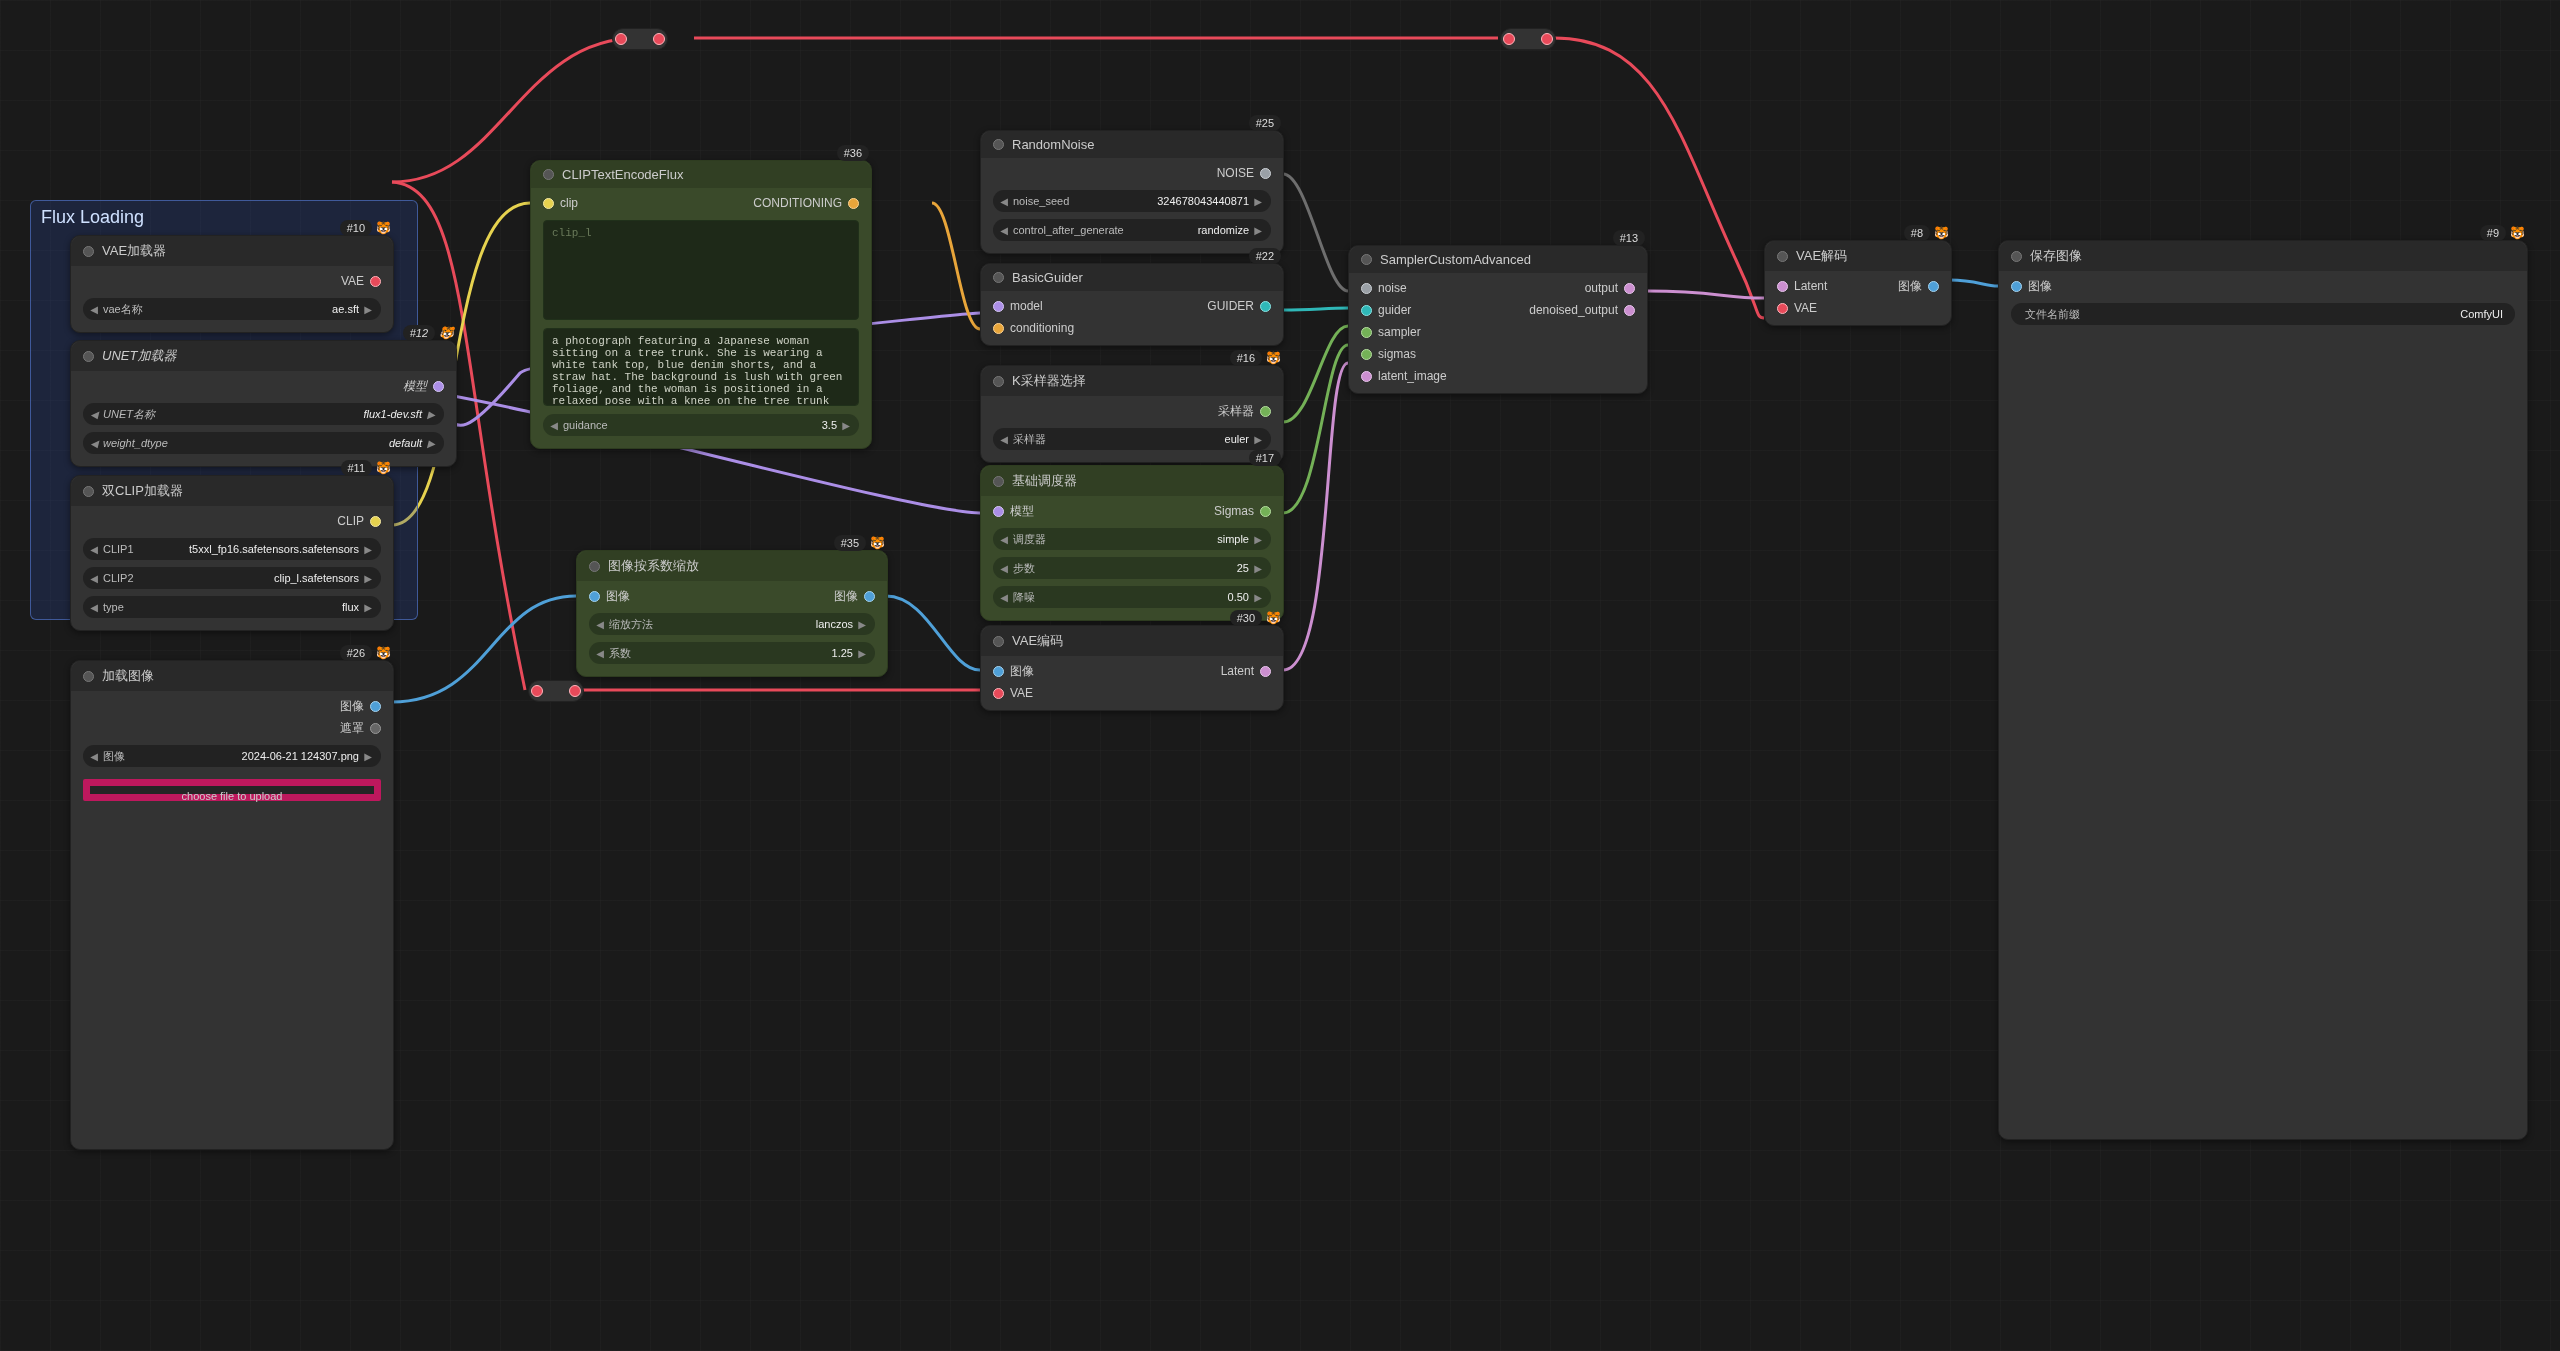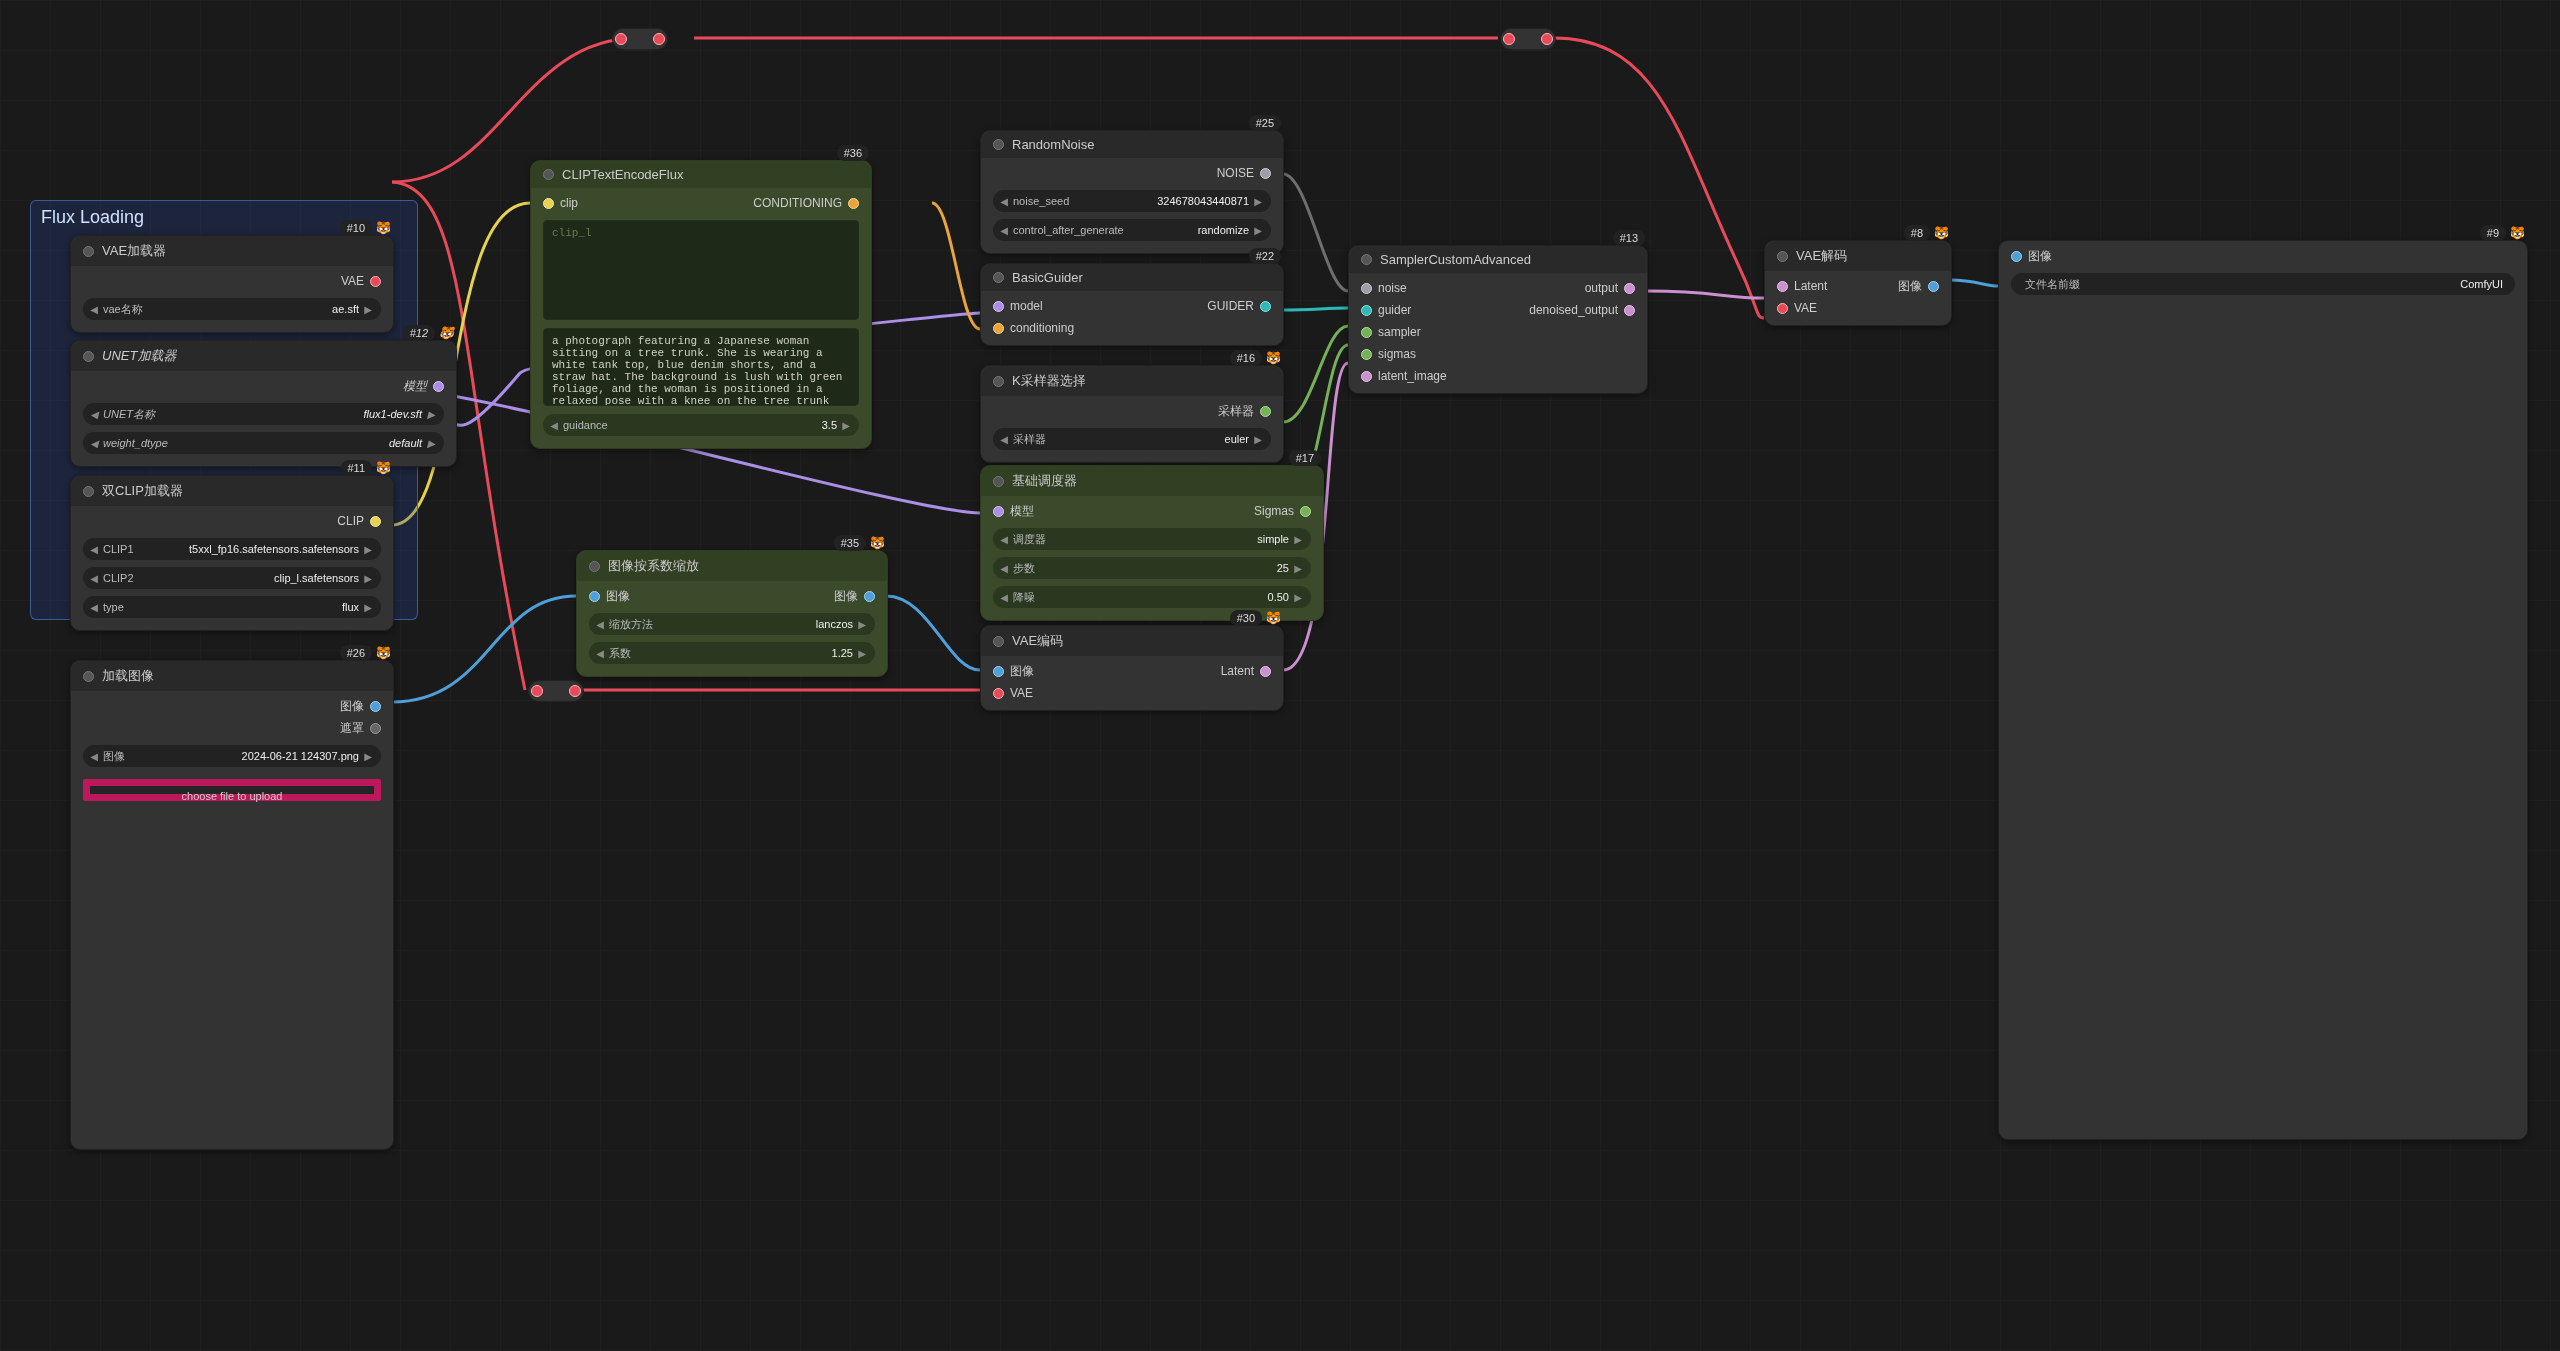--- a/index.html
+++ b/index.html
@@ -466,21 +466,21 @@
   <div class="widgets">
     <div class="widget">
           <span class="arrow">◀</span>
           <span class="wname">采样器</span>
           <span class="wval">euler</span>
           <span class="arrow">▶</span>
         </div>
   </div>
 </div>
 
-<div class="node green" style="left:980px; top:465px; width:344px;">
+<div class="node green" style="left:980px; top:465px; width:304px;">
   <div class="badge">
         <span class="badge-id">#17</span>
       </div>
   <div class="title">
         <span class="collapse-dot"></span>
         <span>基础调度器</span>
       </div>
   <div class="slots">
     <div class="slot-row">
       <span class="slot-in">
@@ -621,20 +621,24 @@
           </span>
         </div>
   </div>
 </div>
 
 <div class="node" style="left:1998px; top:240px; width:530px; height:900px;">
   <div class="badge">
         <span class="badge-id">#9</span>
         <span class="badge-face">🐯</span>
       </div>
+  <div class="title">
+        <span class="collapse-dot"></span>
+        <span>保存图像</span>
+      </div>
   <div class="slots">
     <div class="slot-row">
           <span class="slot-in">
             <span class="port image"></span>
             <span>图像</span>
           </span>
         </div>
   </div>
   <div class="widgets">
     <div class="widget">

